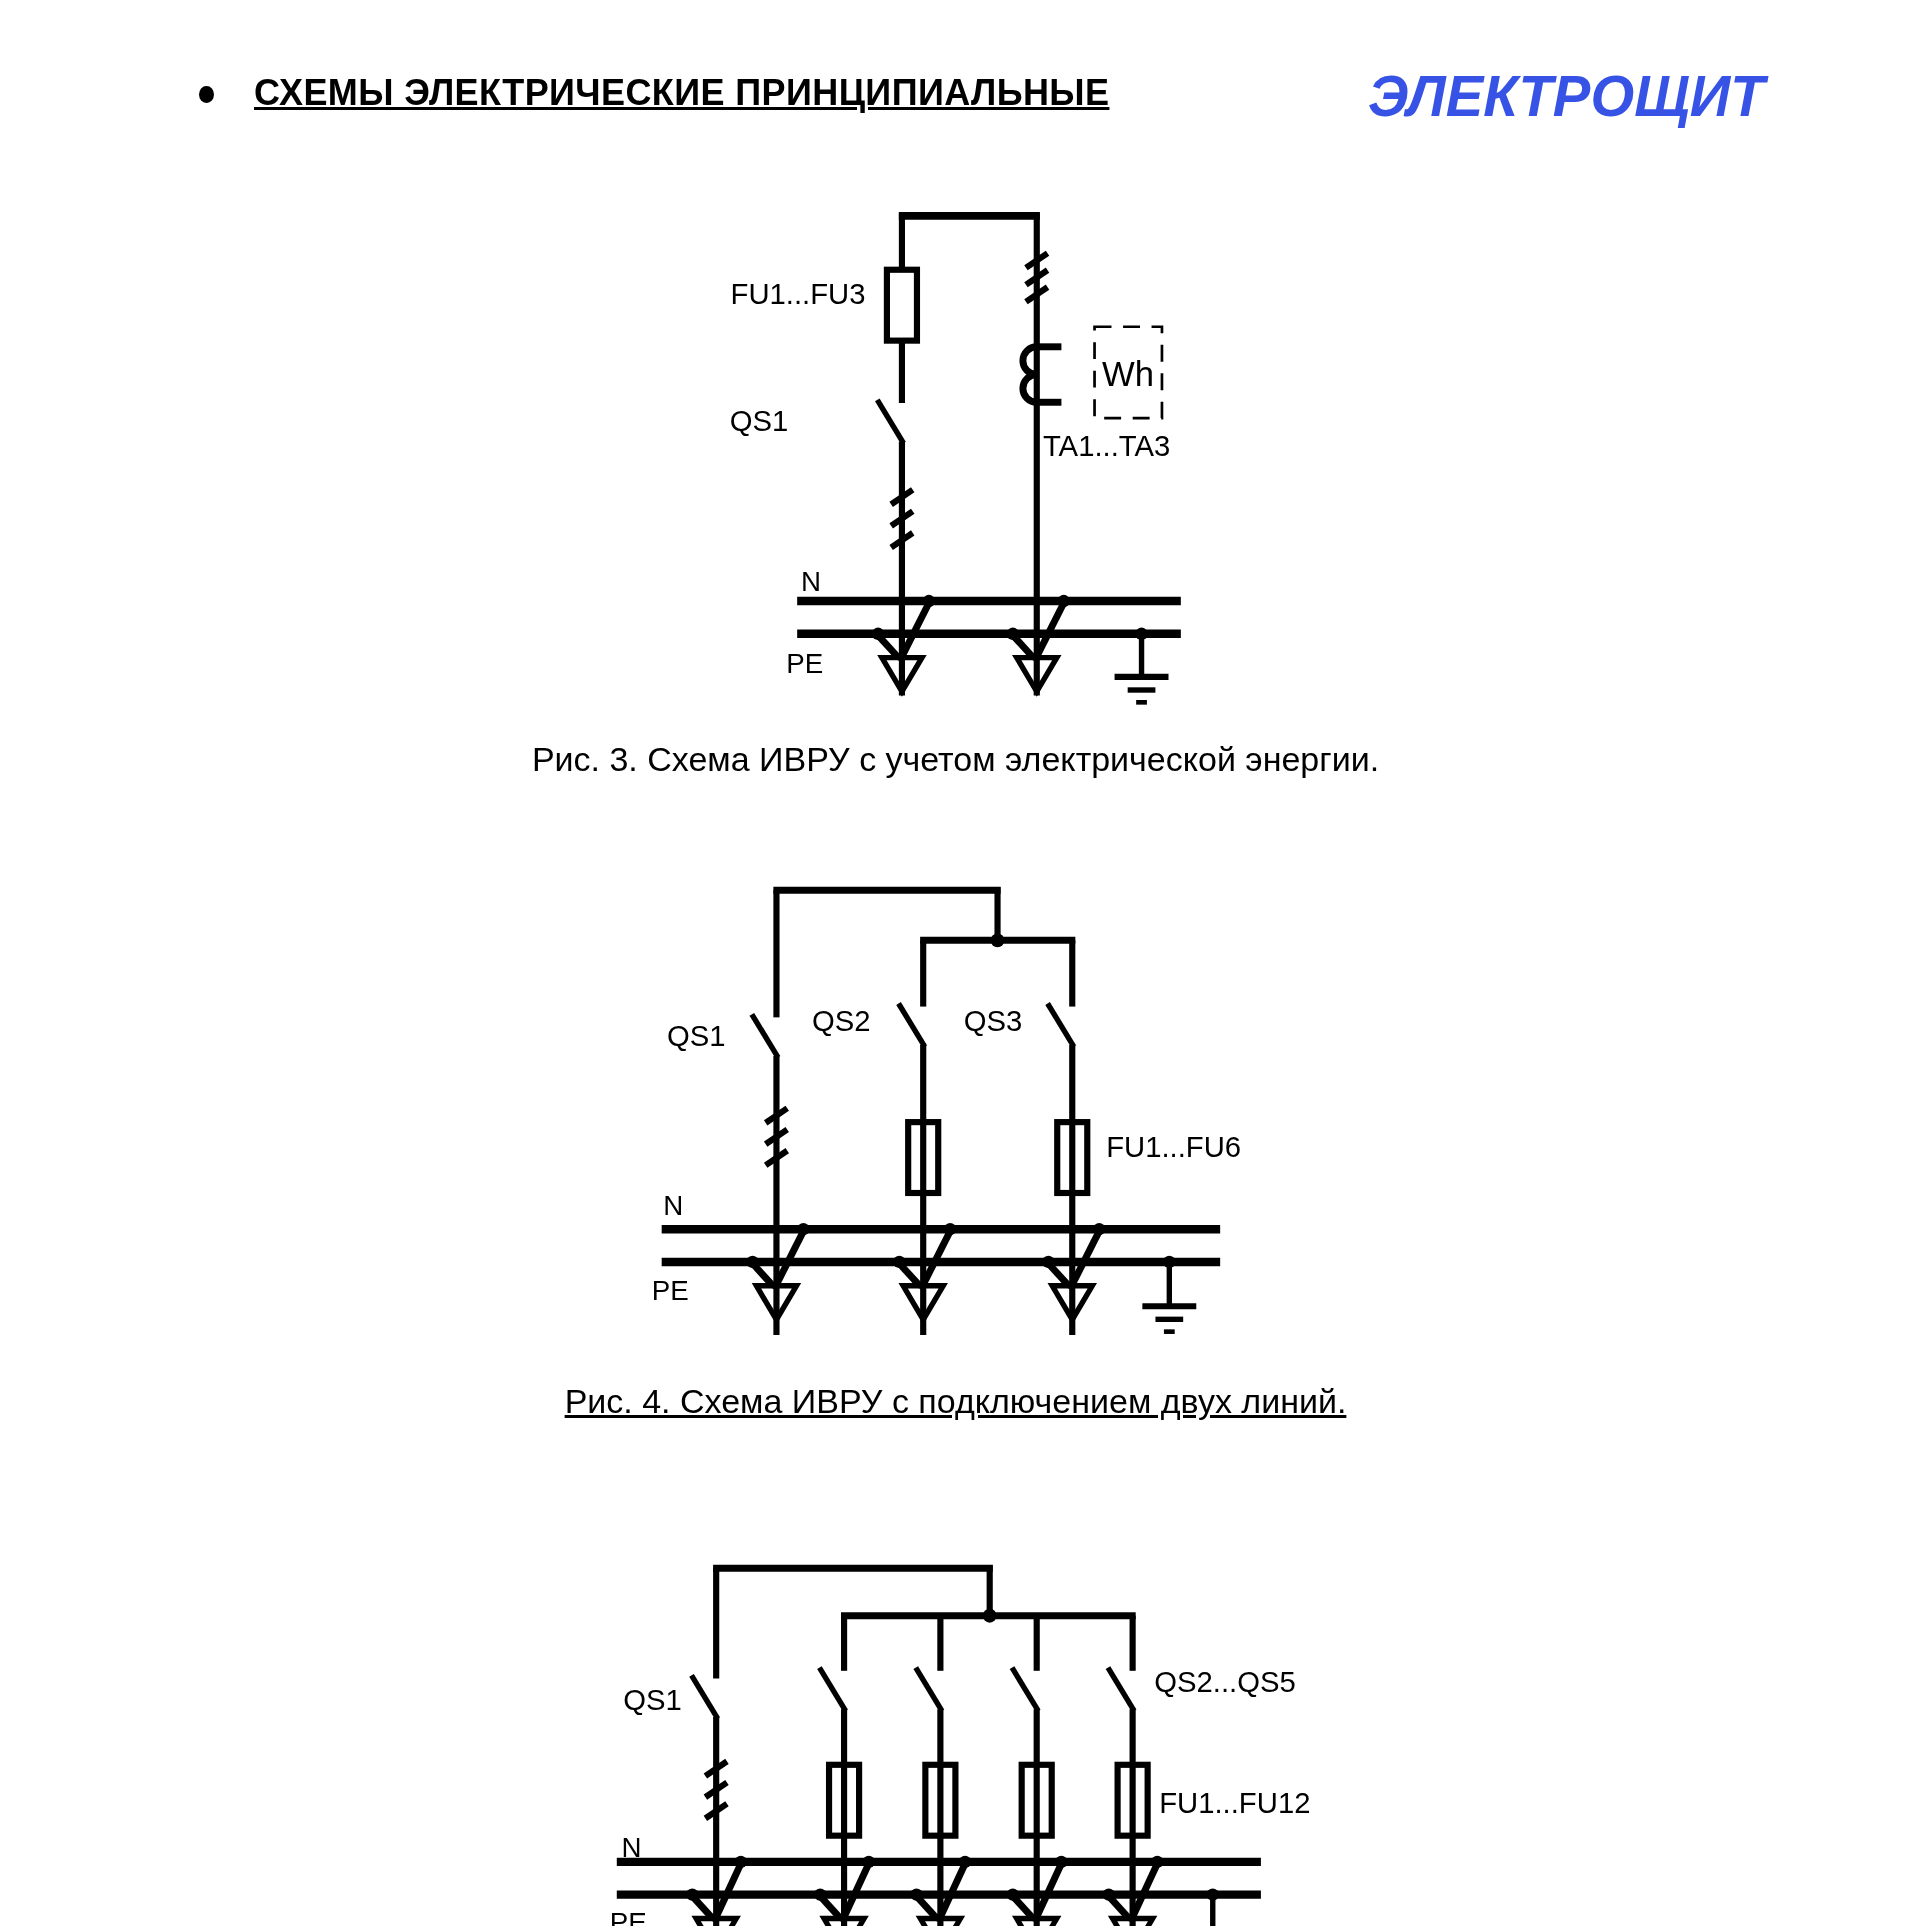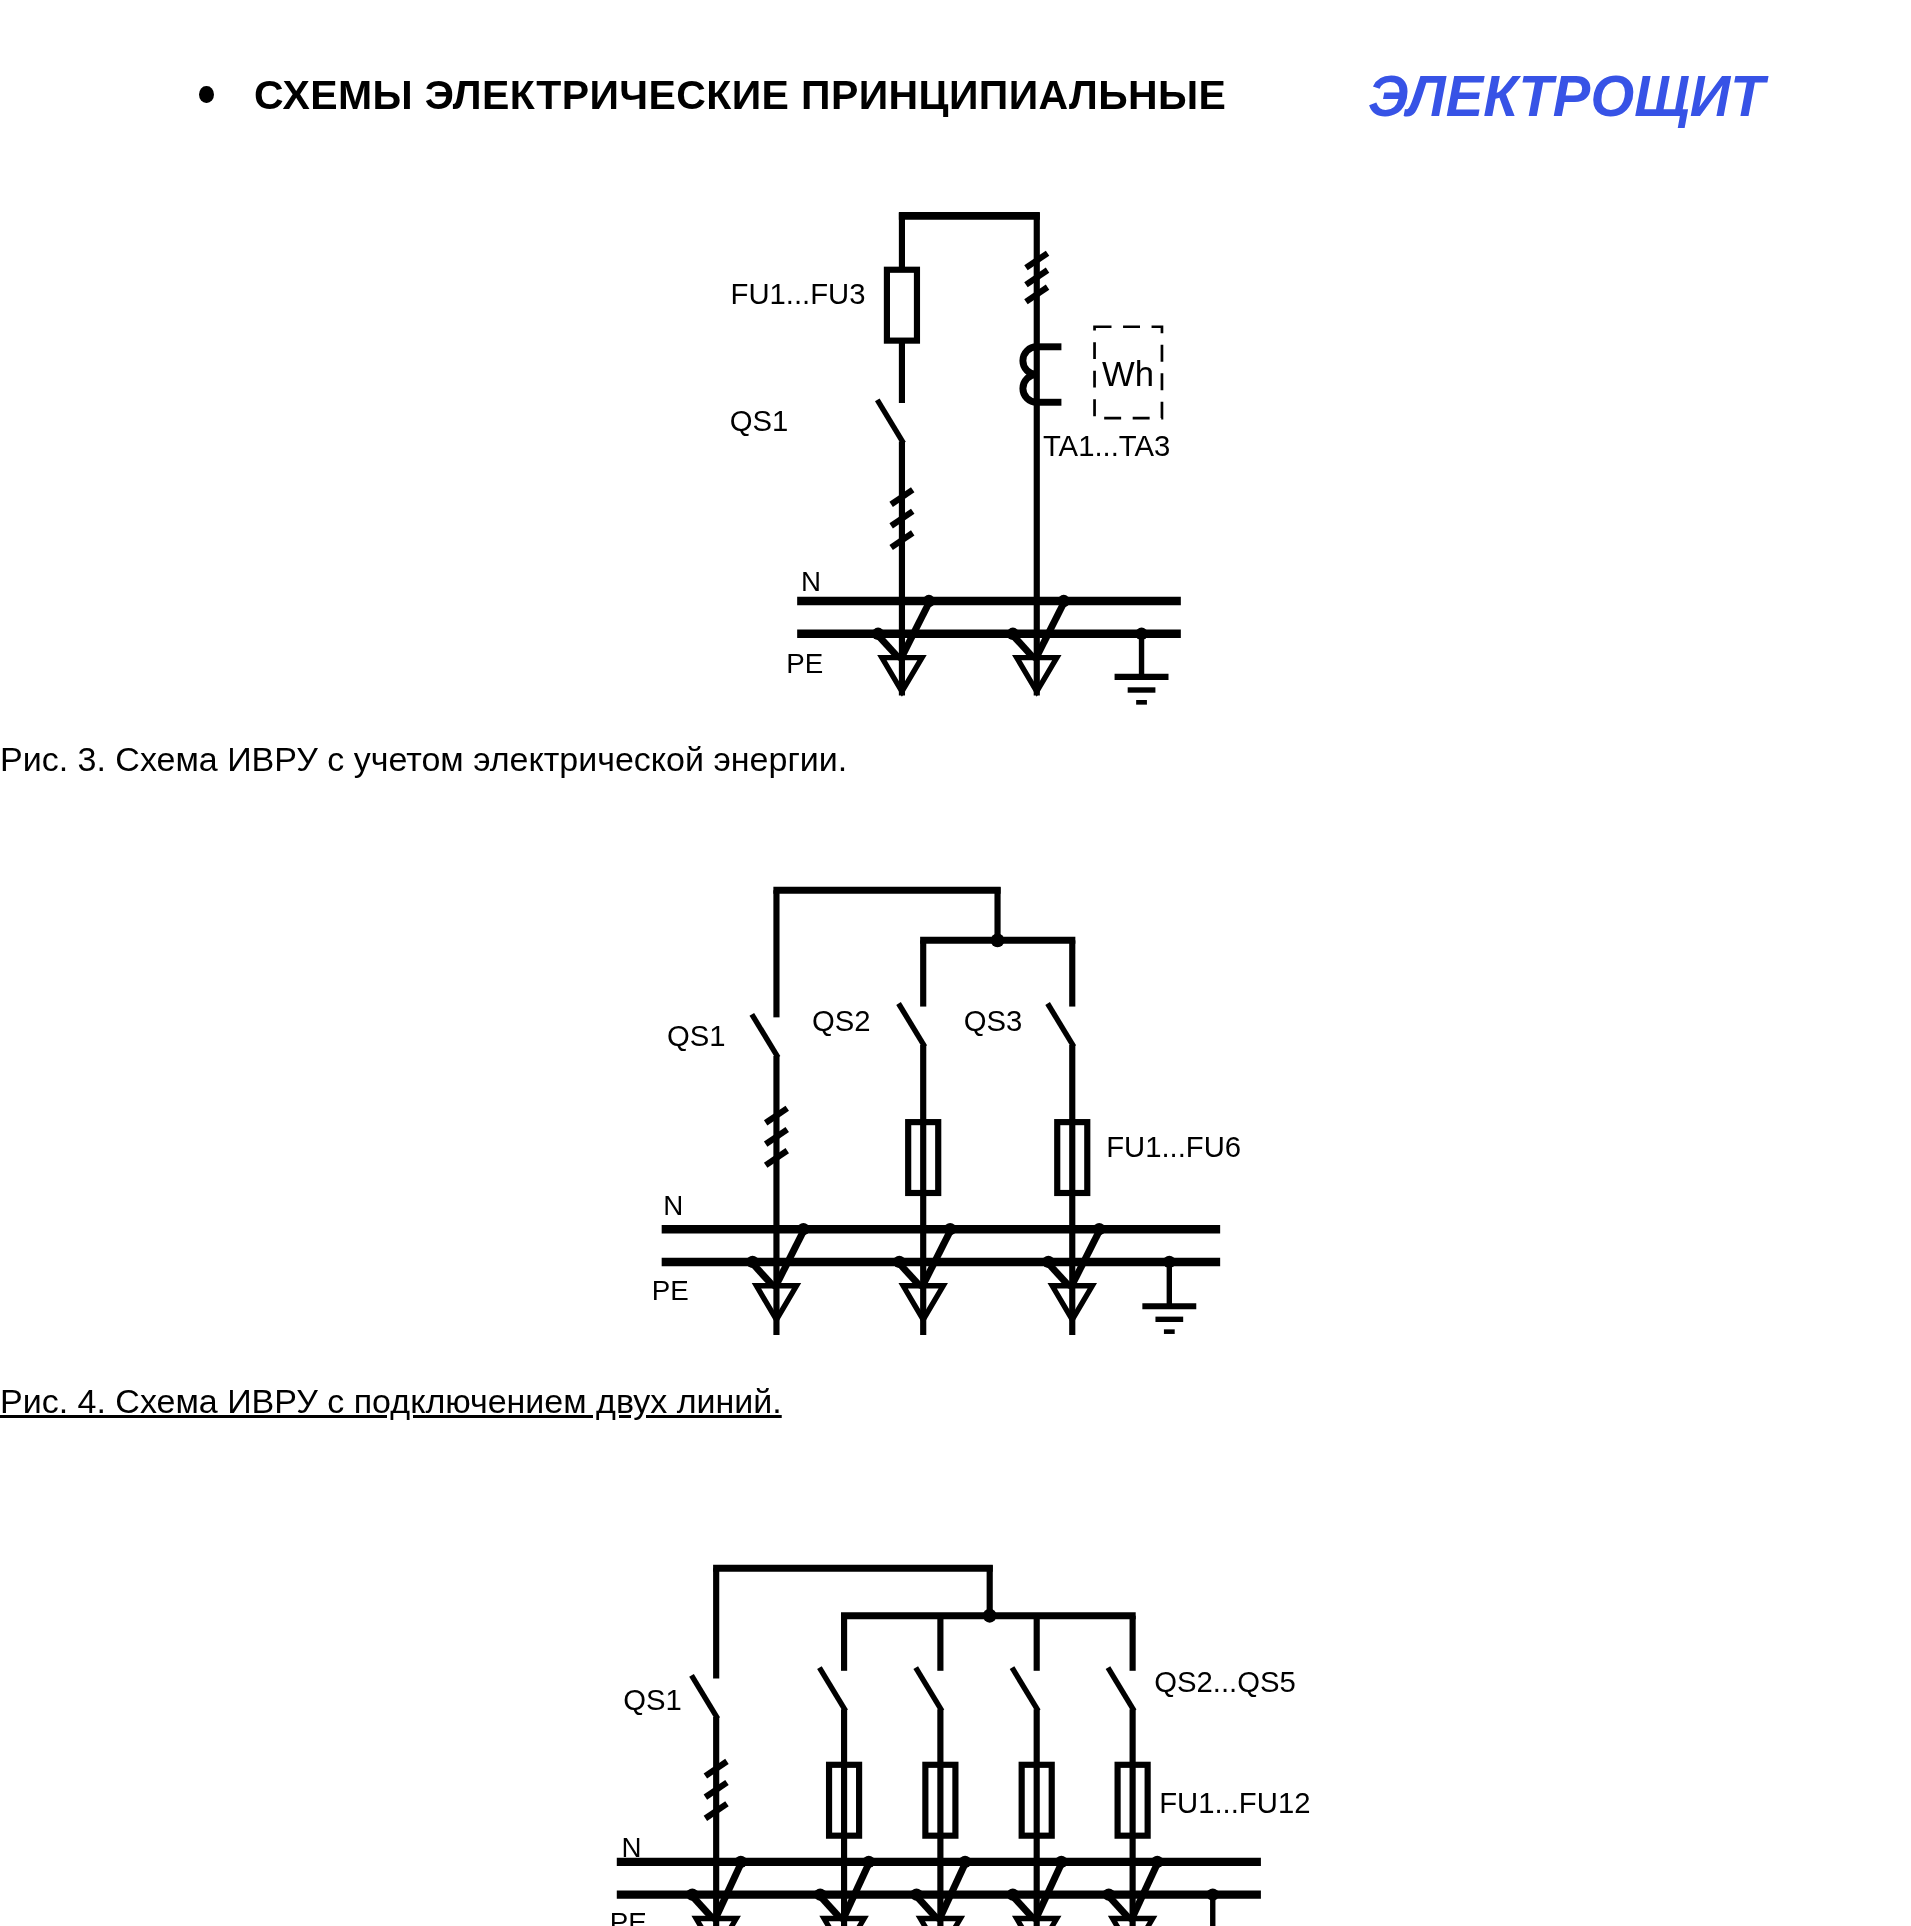--- a/index.html
+++ b/index.html
@@ -13,34 +13,34 @@
   .page{
     position:relative;width:1911px;height:2703px;background:#ffffff;
     font-family:"Liberation Sans",sans-serif;color:#000;overflow:hidden;
   }
   .bullet{
     position:absolute;left:199px;top:86px;width:14.6px;height:17px;
     background:#000;border-radius:50%;
   }
   .doc-title{
     position:absolute;left:254px;top:72px;
-    font-size:41px;font-weight:bold;white-space:nowrap;letter-spacing:0.4px;
+    font-size:36px;font-weight:bold;white-space:nowrap;letter-spacing:0.4px;text-decoration:underline;
   }
   .logo{
     position:absolute;left:1368px;top:62px;
     font-size:58px;font-weight:bold;font-style:italic;white-space:nowrap;
     color:var(--logo-blue);letter-spacing:0px;transform:scaleX(0.97);transform-origin:left top;
   }
   .fig{position:absolute;}
   .fig .wire{stroke:var(--diagram-black);fill:none;}
   .fig text{font-family:"Liberation Sans",sans-serif;font-size:76px;fill:var(--diagram-black);}
   .fig text.buslabel{font-size:72px;}
   .fig text.meter{font-size:90px;text-anchor:middle;}
   .caption{
-    position:absolute;left:0;width:100%;
+    position:absolute;left:0;width:100%;text-align:center;
     font-size:34px;white-space:nowrap;
   }
   .cap3{top:740px;}
   .cap4{top:1382px;text-decoration:underline;}
 </style>
 </head>
 <body>
 
 <div class="page">
 

